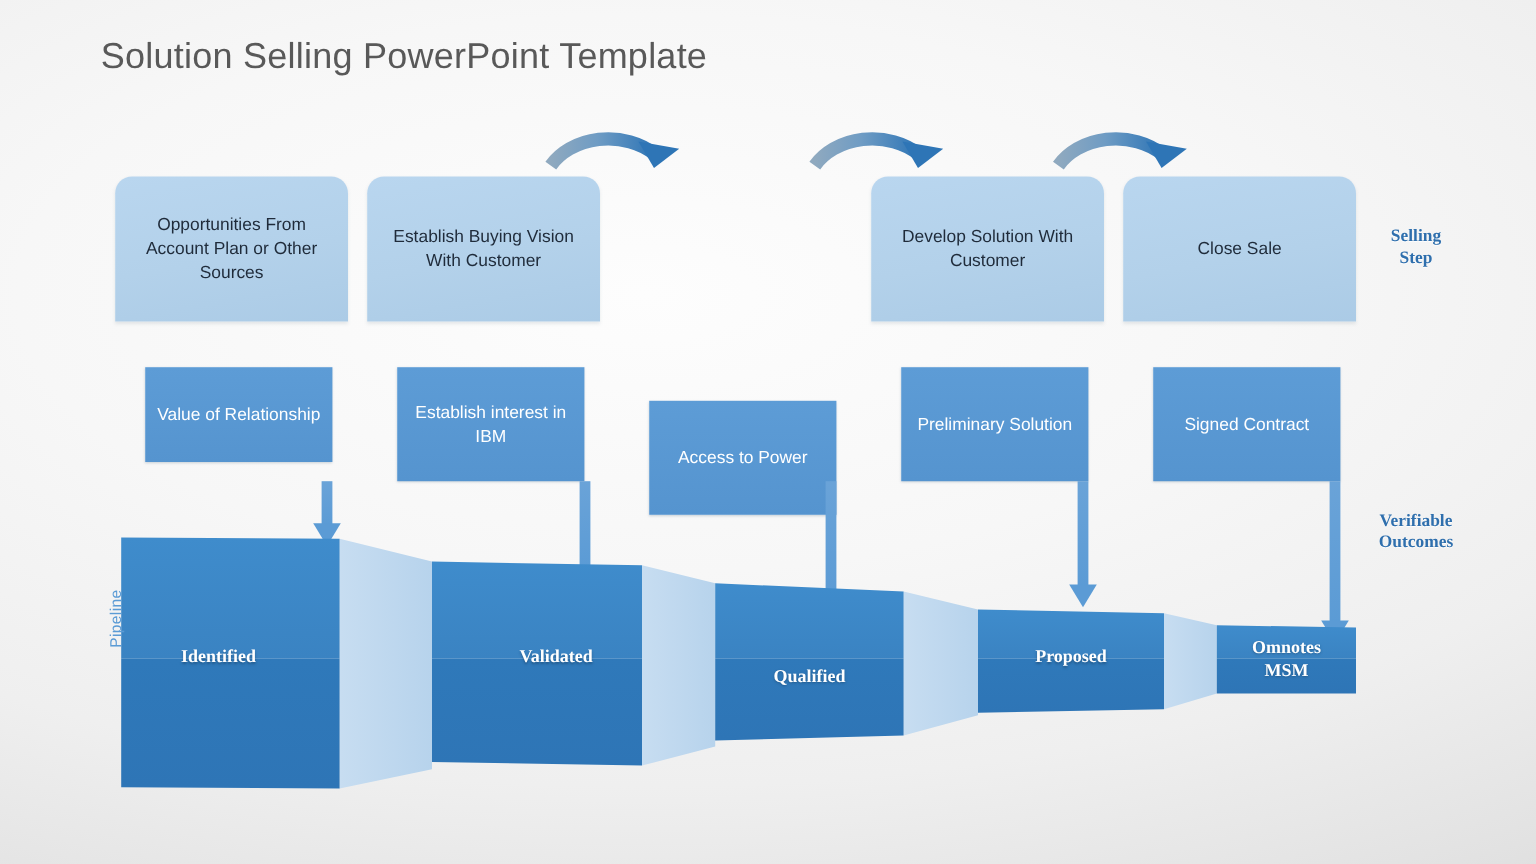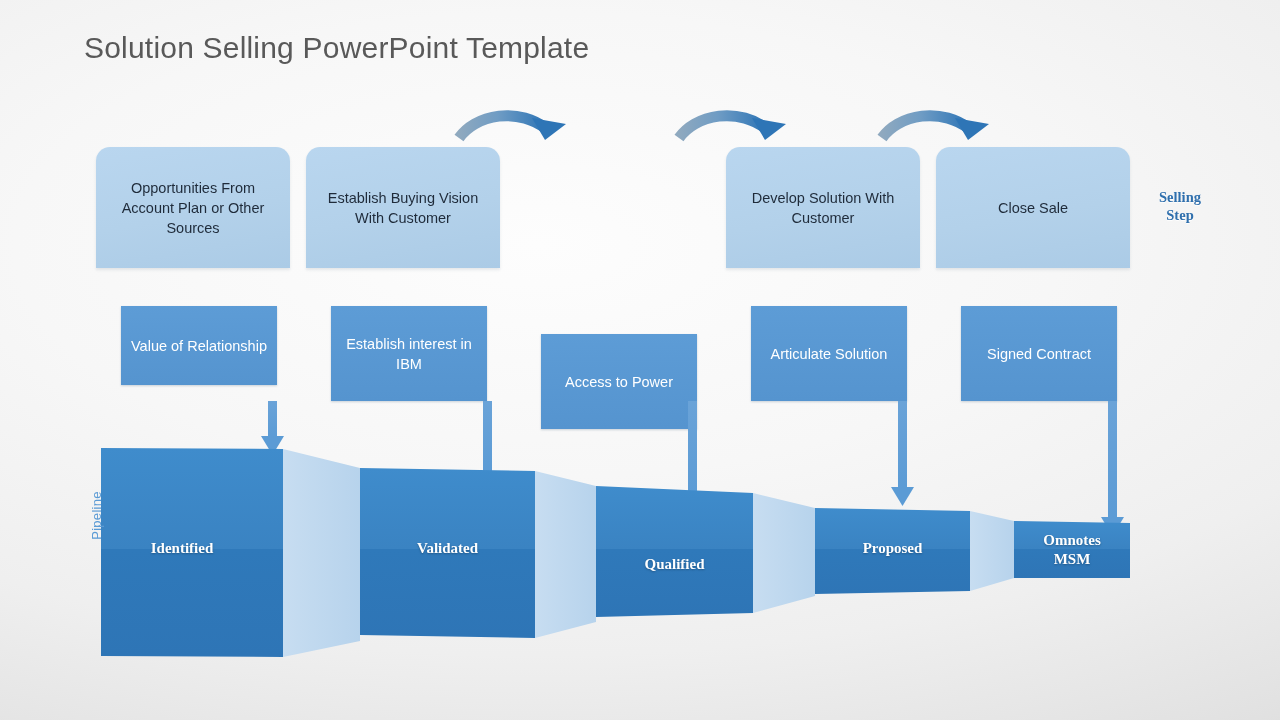--- a/index.html
+++ b/index.html
@@ -184,27 +184,31 @@
     <div class="out-box" style="left:121px; top:306px; width:156px; height:79px;">
       <span class="txt">Value of Relationship</span>
     </div>
     <div class="out-box" style="left:331px; top:306px; width:156px; height:95px;">
       <span class="txt">Establish interest in IBM</span>
     </div>
     <div class="out-box" style="left:541px; top:306px; width:156px; height:95px;margin-top:28px;">
       <span class="txt">Access to Power</span>
     </div>
     <div class="out-box" style="left:751px; top:306px; width:156px; height:95px;">
-      <span class="txt">Articulate Solution</span>
+      <span class="txt">Preliminary Solution</span>
     </div>
     <div class="out-box" style="left:961px; top:306px; width:156px; height:95px;">
       <span class="txt">Signed Contract</span>
     </div>
   </div>
 
+  <div class="side-label" id="label-verifiable">
+    <div>Verifiable</div>
+    <div>Outcomes</div>
+  </div>
 
   <svg class="layer" width="1280" height="720" viewBox="0 0 1280 720" xmlns="http://www.w3.org/2000/svg">
     <g>
       <rect x="268" y="401" width="9" height="37" fill="url(#shaftGrad)"></rect>
       <polygon points="261,436 284,436 272.5,455" fill="#5b9bd5"></polygon>
     </g>
     <g>
       <rect x="483" y="401" width="9" height="72" fill="url(#shaftGrad)"></rect>
       <polygon points="476,471 499,471 487.5,490" fill="#5b9bd5"></polygon>
     </g>
@@ -275,21 +279,21 @@
     </g>
 
     <g>
       <polygon points="1014,521 1130,523 1130,549 1014,549" fill="url(#segTop)"></polygon>
       <polygon points="1014,549 1130,549 1130,578 1014,578" fill="url(#segBot)"></polygon>
     </g>
   </svg>
 
   <div class="layer">
     <div class="funnel-label" style="left:101px; top:539px; width:162px;">Identified</div>
-    <div class="funnel-label" style="left:348px; top:539px; width:199px;">Validated</div>
+    <div class="funnel-label" style="left:364px; top:539px; width:199px;">Validated</div>
     <div class="funnel-label" style="left:596px; top:555px; width:157px;">Qualified</div>
     <div class="funnel-label" style="left:815px; top:539px; width:155px;text-align:center;">Proposed</div>
     <div class="funnel-label" style="left:1014px; top:531px; width:116px;">Omnotes
 MSM</div>
   </div>
 
   <div id="label-pipeline">Pipeline</div>
 
 </div>
 

